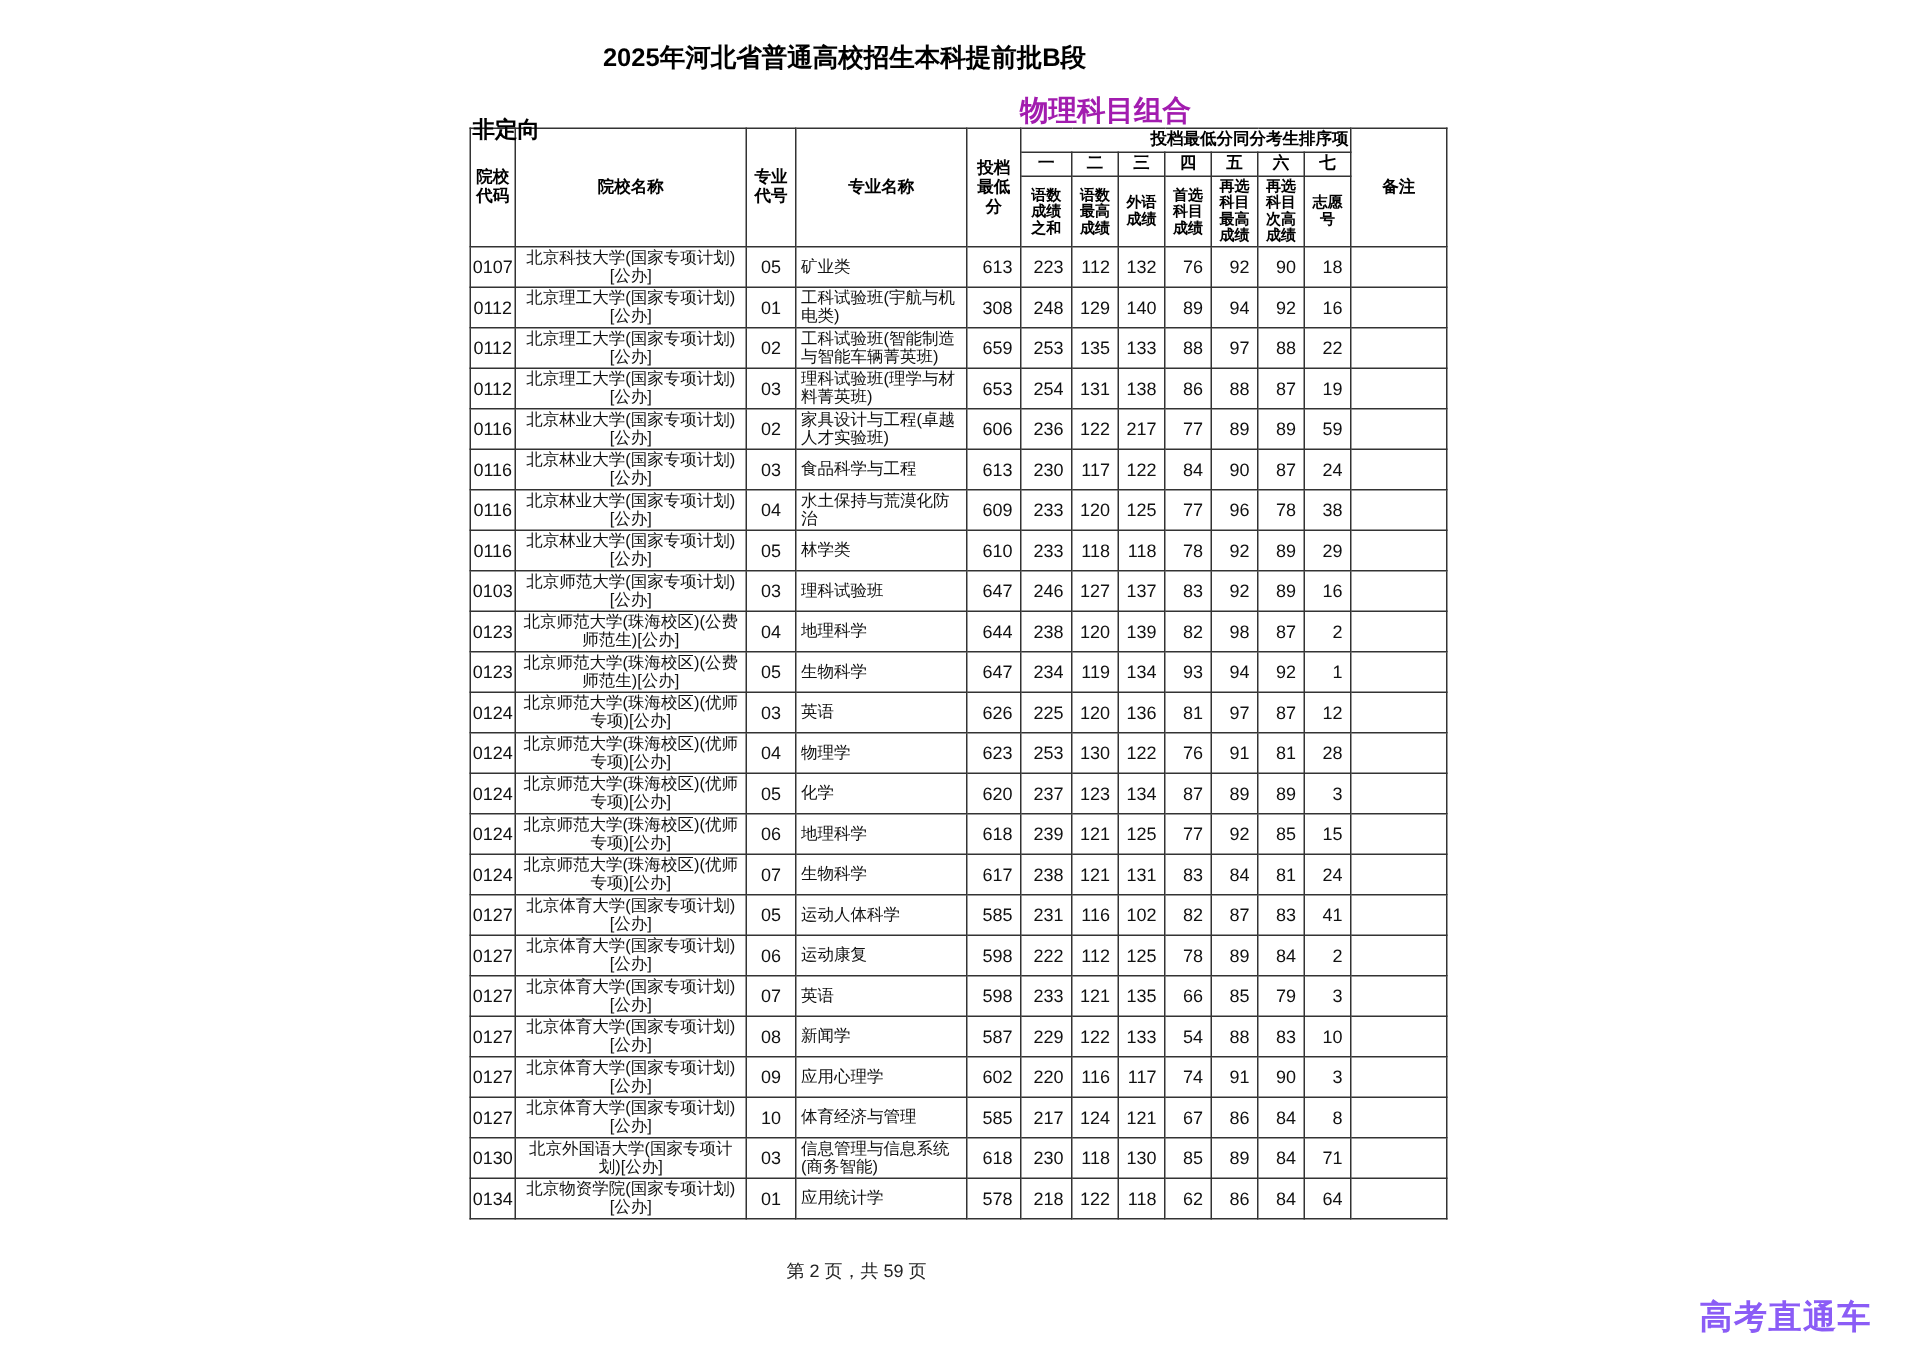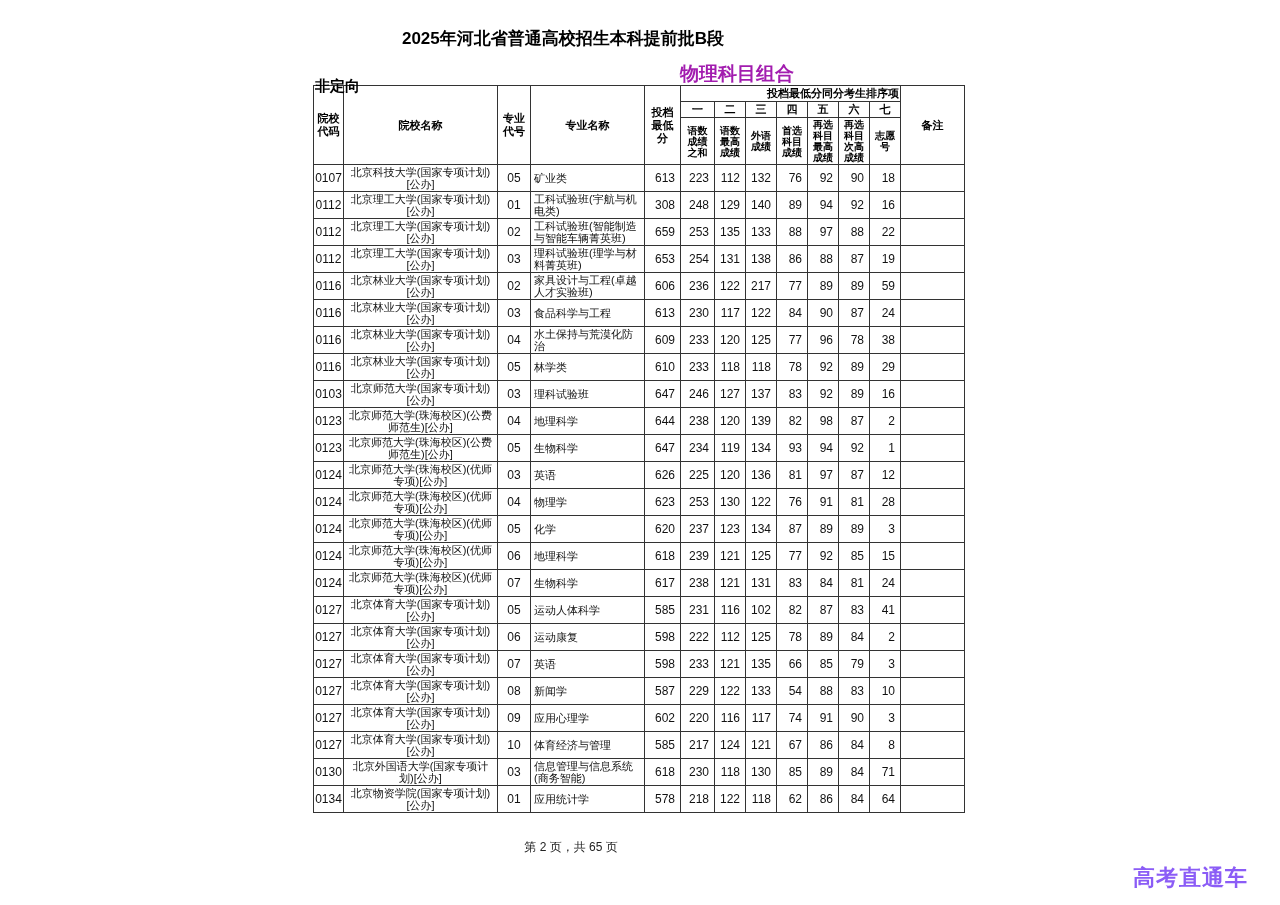--- a/index.html
+++ b/index.html
@@ -472,16 +472,16 @@
           <td class="num">118</td>
           <td class="num">62</td>
           <td class="num">86</td>
           <td class="num">84</td>
           <td class="num">64</td>
           <td class="ctr"></td>
         </tr>
       </tbody>
   </table>
 
-  <div class="footer">第 2 页，共 65 页</div>
+  <div class="footer">第 2 页，共 59 页</div>
 </div>
 
 <div class="watermark">高考直通车</div>
 
 </body></html>

